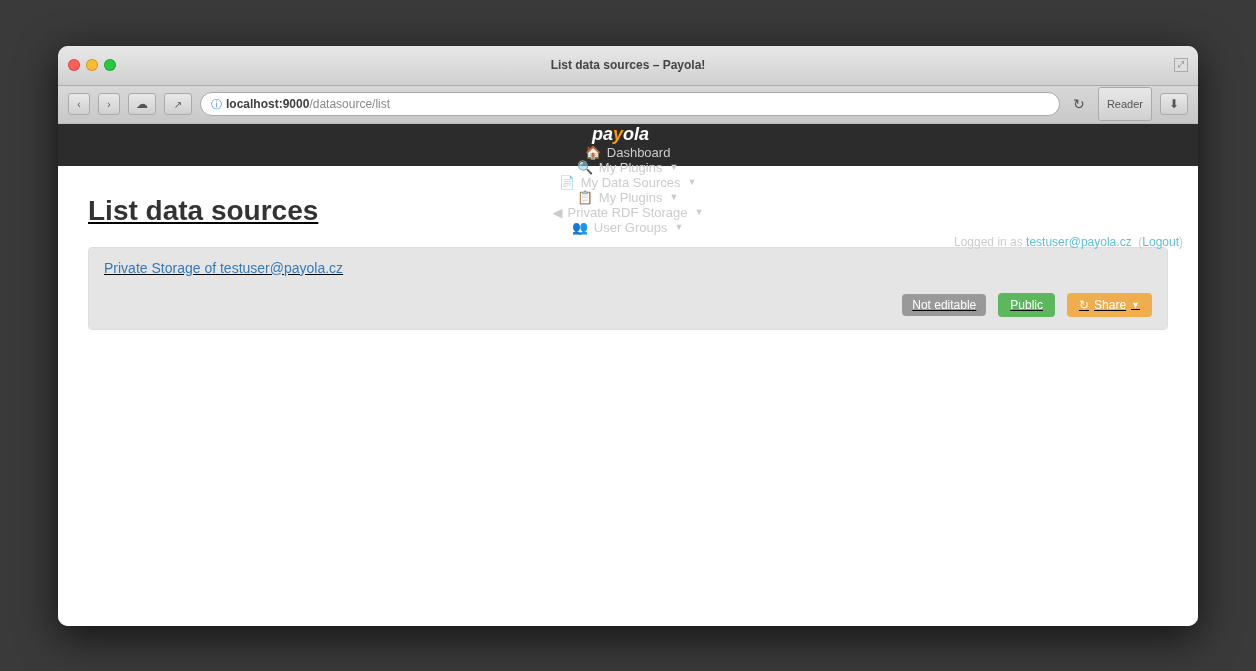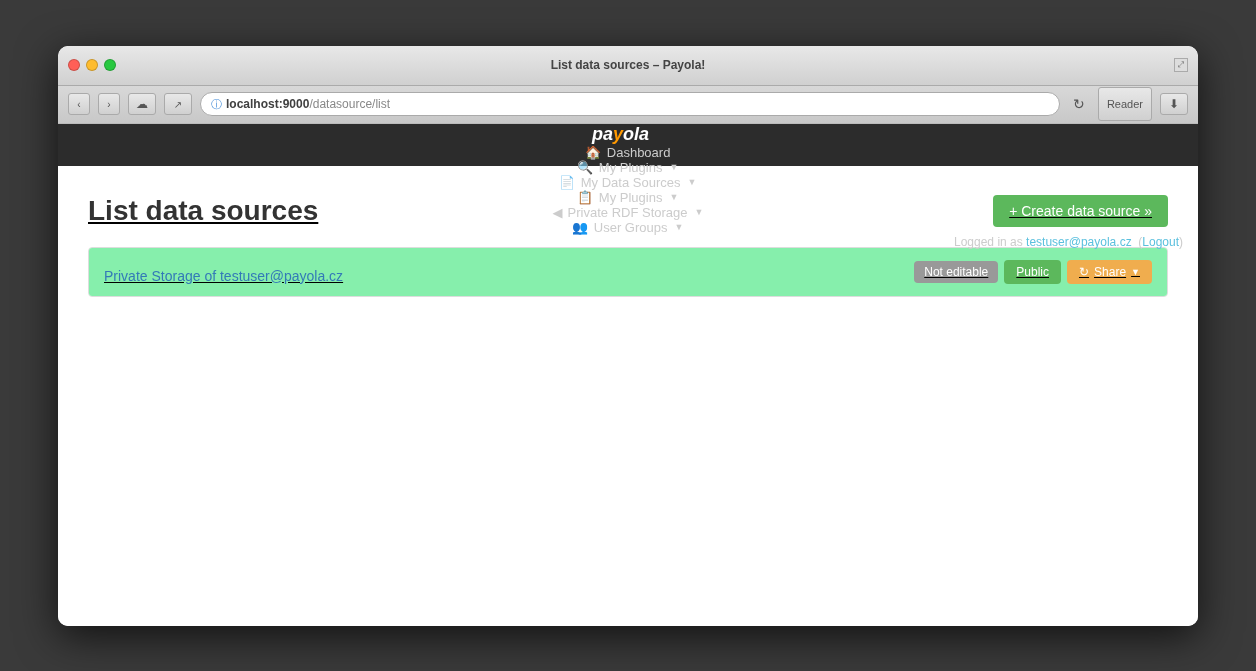--- a/index.html
+++ b/index.html
@@ -270,38 +270,39 @@
     .table-header {
       background: #f5f5f5;
       padding: 8px 15px;
       border-bottom: 1px solid #ddd;
       font-weight: bold;
       color: #555;
       font-size: 13px;
     }
     .table-row {
       display: flex;
-      align-items: flex-end;
+      align-items: flex-start;
       padding: 12px 15px;
       border-bottom: 1px solid #eee;
-      background: #86efac;
+      background: #e5e5e5;
     }
     .table-row:last-child {
       border-bottom: none;
     }
     .table-row-link {
       color: #337ab7;
       text-decoration: none;
       font-size: 14px;
       flex: 1;
     }
     .row-actions {
       display: flex;
-      gap: 6px;
-      align-items: center;
+      gap: 12px;
+      align-items: center;
+      margin-top: 33px;
     }
     .badge-not-editable {
       background: #999;
       color: #fff;
       padding: 4px 10px;
       border-radius: 4px;
       font-size: 12px;
       white-space: nowrap;
     }
     .btn-public {
@@ -397,21 +398,20 @@
     <div class="nav-logged-in">
       <span>Logged in as </span>
       <a href="#">testuser@payola.cz</a>
       &nbsp;(<a href="#" class="logout">Logout</a>)
     </div>
   </div>
 
   <div class="main-content">
     <div class="page-header">
       <h1 class="page-title">List data sources</h1>
-      <button class="btn-create">+ Create data source »</button>
     </div>
 
     <div class="table-container">
       <div class="table-row">
         <a href="#" class="table-row-link">Private Storage of testuser@payola.cz</a>
         <div class="row-actions">
           <span class="badge-not-editable">Not editable</span>
           <button class="btn-public">Public</button>
           <button class="btn-share">
             <span>↻</span>

